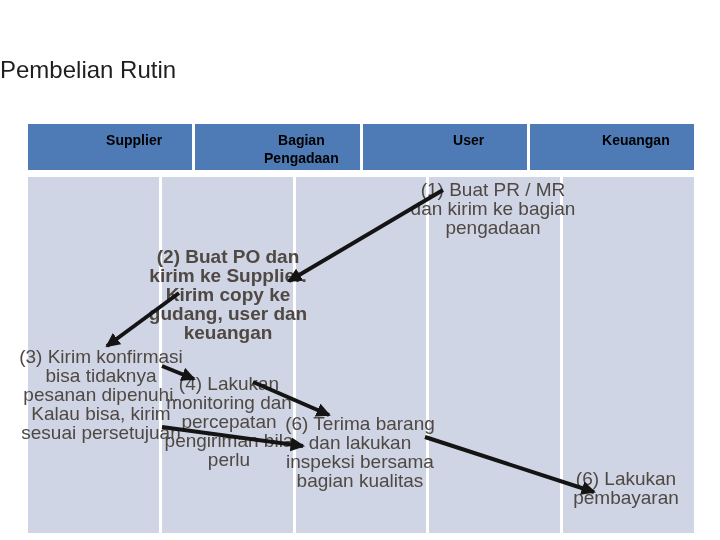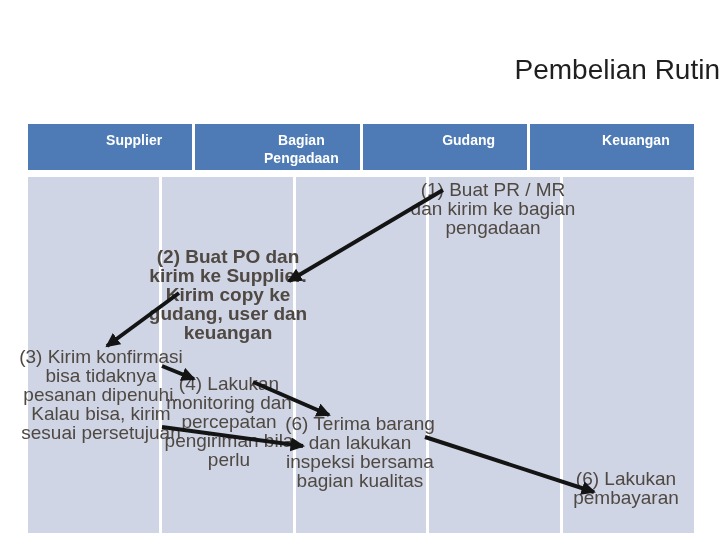--- a/index.html
+++ b/index.html
@@ -4,28 +4,28 @@
 <style>
   html,body{margin:0;padding:0;}
   body{
     width:720px;height:540px;position:relative;overflow:hidden;
     background:#ffffff;
     font-family:"Liberation Sans", sans-serif;
   }
   .slide{position:absolute;inset:0;}
   .slide-title{
     position:absolute;top:48px;left:0;width:720px;height:46px;
-    text-align:right;font-size:28px;line-height:44px;color:#1f1f1f;
+    text-align:left;font-size:24px;line-height:44px;color:#1f1f1f;
     letter-spacing:0px;
   }
   
   .lane-table{position:absolute;left:28px;top:124px;width:666px;}
   .hdr-row{display:flex;gap:3px;height:46px;}
   .hdr-cell{
-    flex:1;background:#4e7bb5;color:#ffffff;
+    flex:1;background:#4e7bb5;color:#000000;
     font-size:14px;font-weight:bold;line-height:18px;
     text-align:center;padding-top:7px;box-sizing:border-box;
     white-space:pre-line;overflow:visible;padding-left:48px;
   }
   .body-row{display:flex;gap:3px;height:356px;margin-top:7px;}
   .body-cell{flex:1;background:#cfd5e4;}
   
   .step{
     position:absolute;transform:translateX(-50%);
     font-size:19px;line-height:19px;color:#4f4843;
@@ -46,21 +46,21 @@
 
 <div class="slide">
 
   <div class="slide-title">Pembelian Rutin</div>
 
   <div class="lane-table">
     <div class="hdr-row">
       <div class="hdr-cell">Supplier</div>
       <div class="hdr-cell">Bagian
 Pengadaan</div>
-      <div class="hdr-cell">Gudang</div>
+      <div class="hdr-cell">User</div>
       <div class="hdr-cell">Keuangan</div>
     </div>
     <div class="body-row">
       <div class="body-cell"></div>
       <div class="body-cell"></div>
       <div class="body-cell"></div>
       <div class="body-cell"></div>
       <div class="body-cell"></div>
     </div>
   </div>

